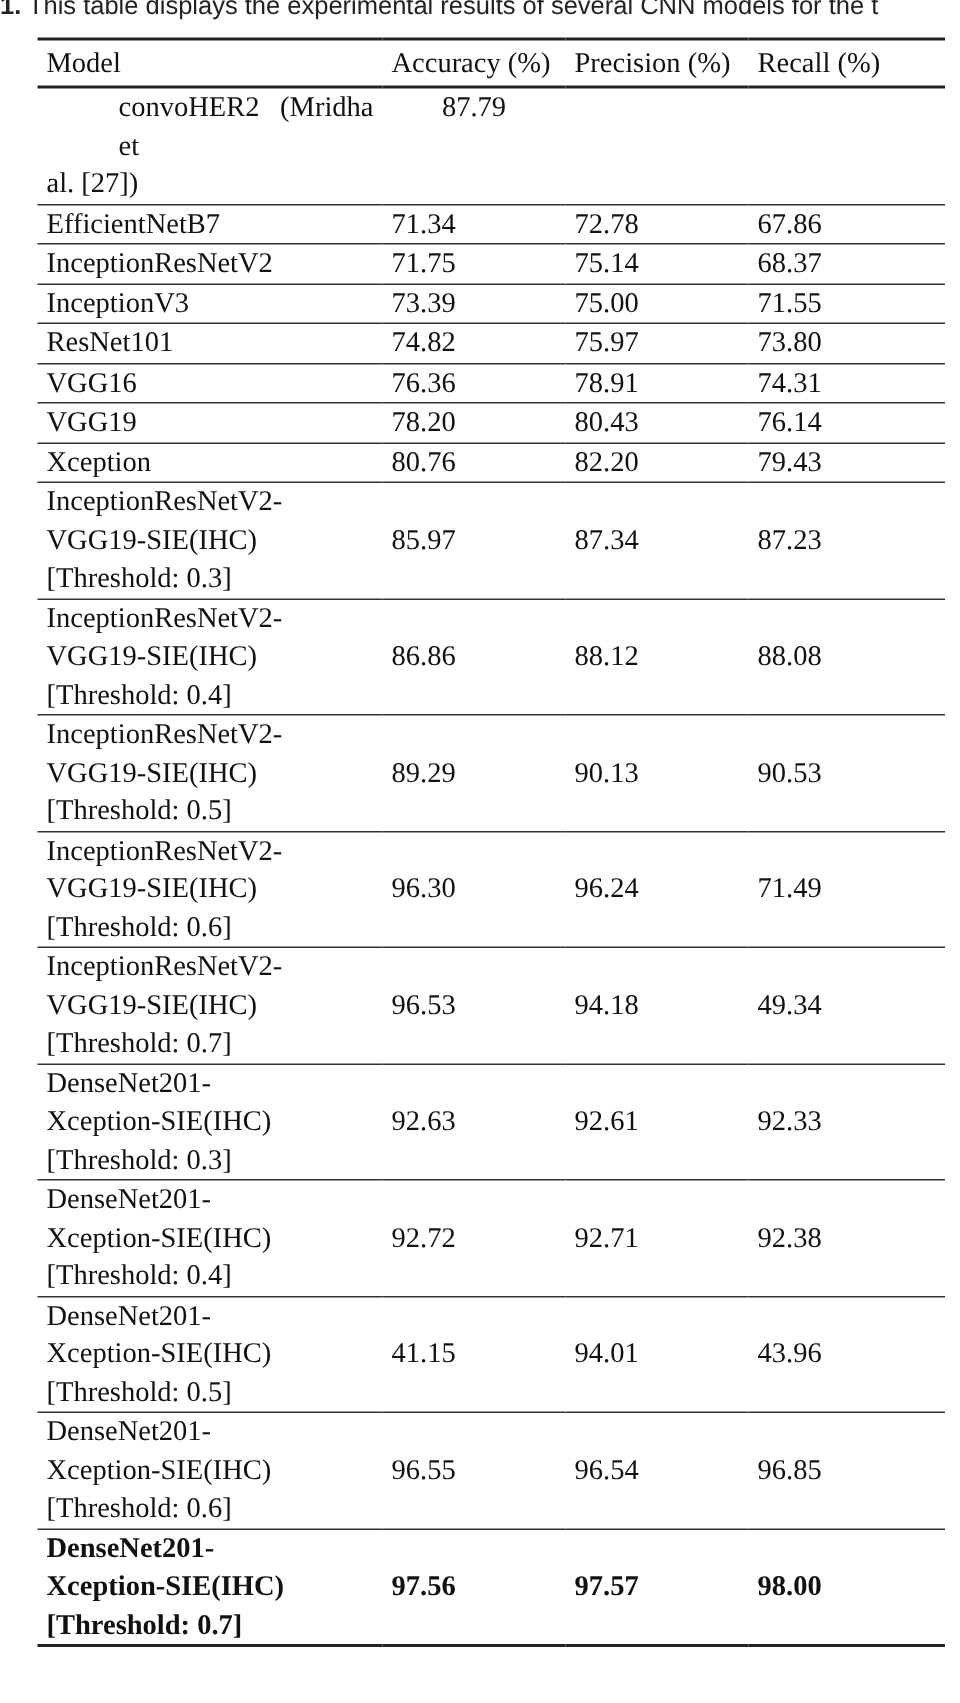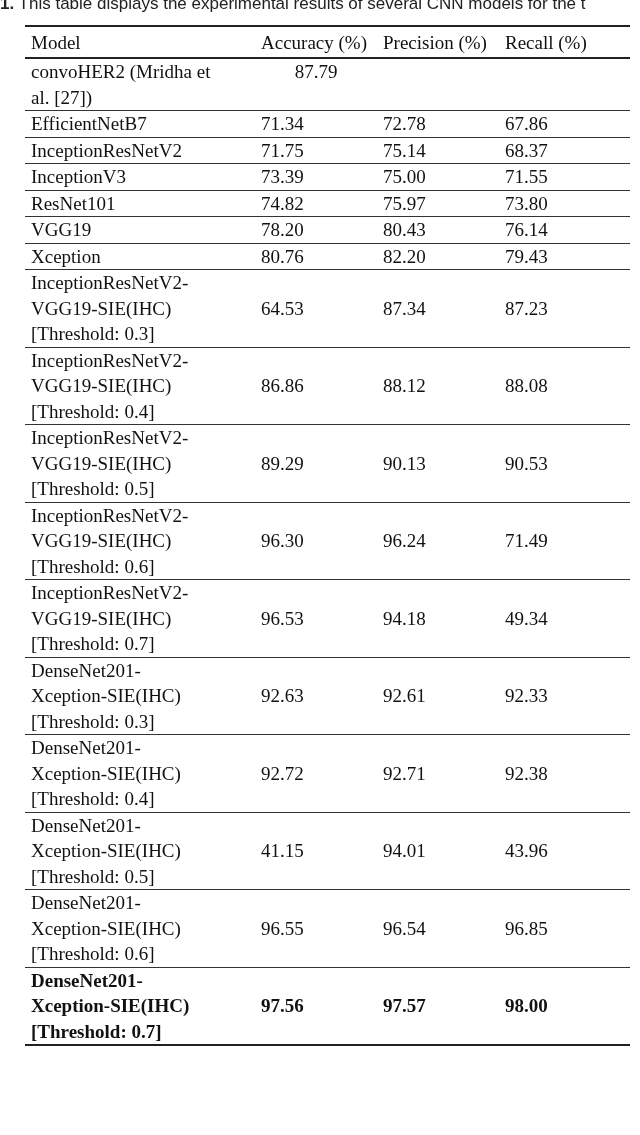--- a/index.html
+++ b/index.html
@@ -22,21 +22,21 @@
   }
   td {
     text-align: left; vertical-align: middle;
     line-height: 25.5px; padding: 0 6px;
     border-bottom: 1.5px solid #333;
   }
   td.model { vertical-align: top; }
   tr.first td.num { vertical-align: top; text-align: center; }
   tr.best td { font-weight: bold; border-bottom: 2px solid #222; }
   col.c0 { width: 230px; } col.c1 { width: 122px; } col.c2 { width: 122px; } col.c3 { width: 131px; }
-  .justify { text-align: justify; text-align-last: left; }
+  .justify { text-align: justify; text-align-last: left; margin-left: 48px; }
 </style>
 </head>
 <body>
 
 <div class="caption">
   <span class="bold">1.</span><span> This table displays the experimental results of several CNN models for the t</span>
 </div>
 
 <table>
   <colgroup>
@@ -90,41 +90,49 @@
       <tr>
         <td class="model">
           <div>ResNet101</div>
         </td>
         <td class="num">74.82</td>
         <td class="num">75.97</td>
         <td class="num">73.80</td>
       </tr>
       <tr>
         <td class="model">
+          <div>VGG16</div>
+        </td>
+        <td class="num">76.36</td>
+        <td class="num">78.91</td>
+        <td class="num">74.31</td>
+      </tr>
+      <tr>
+        <td class="model">
           <div>VGG19</div>
         </td>
         <td class="num">78.20</td>
         <td class="num">80.43</td>
         <td class="num">76.14</td>
       </tr>
       <tr>
         <td class="model">
           <div>Xception</div>
         </td>
         <td class="num">80.76</td>
         <td class="num">82.20</td>
         <td class="num">79.43</td>
       </tr>
       <tr>
         <td class="model">
           <div>InceptionResNetV2-</div>
           <div>VGG19-SIE(IHC)</div>
           <div>[Threshold: 0.3]</div>
         </td>
-        <td class="num">64.53</td>
+        <td class="num">85.97</td>
         <td class="num">87.34</td>
         <td class="num">87.23</td>
       </tr>
       <tr>
         <td class="model">
           <div>InceptionResNetV2-</div>
           <div>VGG19-SIE(IHC)</div>
           <div>[Threshold: 0.4]</div>
         </td>
         <td class="num">86.86</td>

